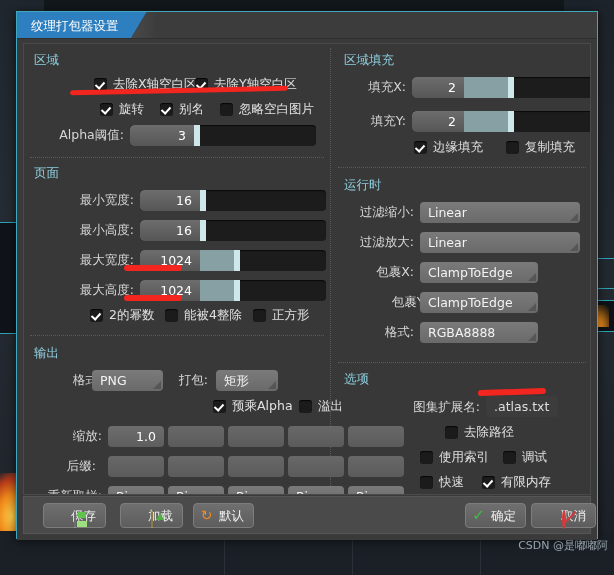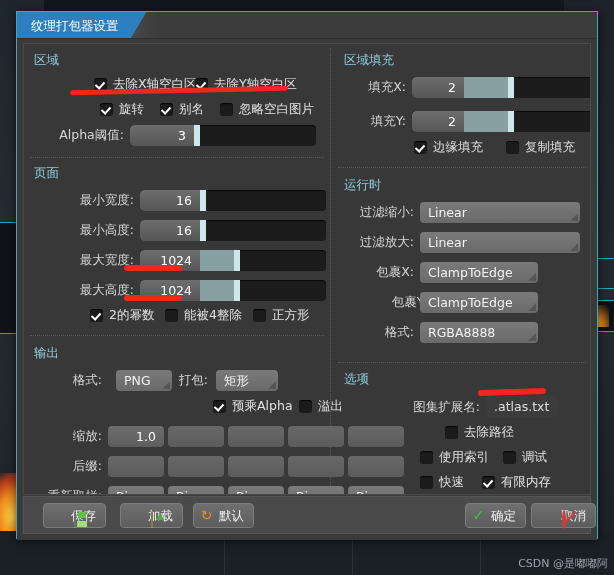--- a/index.html
+++ b/index.html
@@ -242,21 +242,21 @@
   .ico-cancel::after{content:"";position:absolute;left:-1px;top:4px;width:15px;height:2px;background:#d23b3b;transform:rotate(-45deg);}
 
   
   .mark {
     position:absolute;
     background:#f2251f;
     border-radius:3px;
   }
   .watermark {
     position:absolute;
-    right:6px; bottom:4px;
+    right:6px; bottom:22px;
     color:#9aa4ad; font-size:11px;
     white-space:nowrap;
     margin-top:6px;
   }
 </style>
 </head>
 <body>
 
 <div id="root">
 
@@ -354,39 +354,39 @@
           <div class="cbl" style="left:160px; top:263px">能被4整除</div>
 
           <div class="cbx" style="left:229px; top:265px"></div>
           <div class="cbl" style="left:248px; top:263px">正方形</div>
 
           <div class="hdiv" style="left:6px; top:291px; width:294px"></div>
 
           <div class="grp-title" style="left:10px; top:301px">输出</div>
 
           <div class="lbl" style="left:10px; top:328px; width:68px">格式:</div>
-          <div class="dd" style="left:92px; top:326px; width:56px">PNG</div>
+          <div class="dd" style="left:68px; top:326px; width:71px">PNG</div>
 
           <div class="lbl" style="left:144px; top:328px; width:40px">打包:</div>
           <div class="dd" style="left:192px; top:326px; width:62px">矩形</div>
 
           <div class="cbx on" style="left:189px; top:356px"></div>
           <div class="cbl" style="left:208px; top:354px">预乘Alpha</div>
 
           <div class="cbx" style="left:275px; top:356px"></div>
           <div class="cbl" style="left:294px; top:354px">溢出</div>
 
           <div class="lbl" style="left:10px; top:384px; width:68px">缩放:</div>
           <div class="field" style="left:84px; top:382px; width:56px">1.0</div>
           <div class="field empty" style="left:144px; top:382px; width:56px"></div>
           <div class="field empty" style="left:204px; top:382px; width:56px"></div>
           <div class="field empty" style="left:264px; top:382px; width:56px"></div>
           <div class="field empty" style="left:324px; top:382px; width:56px"></div>
 
-          <div class="lbl" style="left:10px; top:414px; width:68px">后缀:</div>
+          <div class="lbl" style="left:4px; top:414px; width:68px">后缀:</div>
           <div class="field empty" style="left:84px; top:412px; width:56px"></div>
           <div class="field empty" style="left:144px; top:412px; width:56px"></div>
           <div class="field empty" style="left:204px; top:412px; width:56px"></div>
           <div class="field empty" style="left:264px; top:412px; width:56px"></div>
           <div class="field empty" style="left:324px; top:412px; width:56px"></div>
 
           <div class="lbl" style="left:0px; top:444px; width:78px">重新取样:</div>
           <div class="dd" style="left:84px; top:442px; width:56px">Bicu</div>
           <div class="dd" style="left:144px; top:442px; width:56px">Bicu</div>
           <div class="dd" style="left:204px; top:442px; width:56px">Bicu</div>

